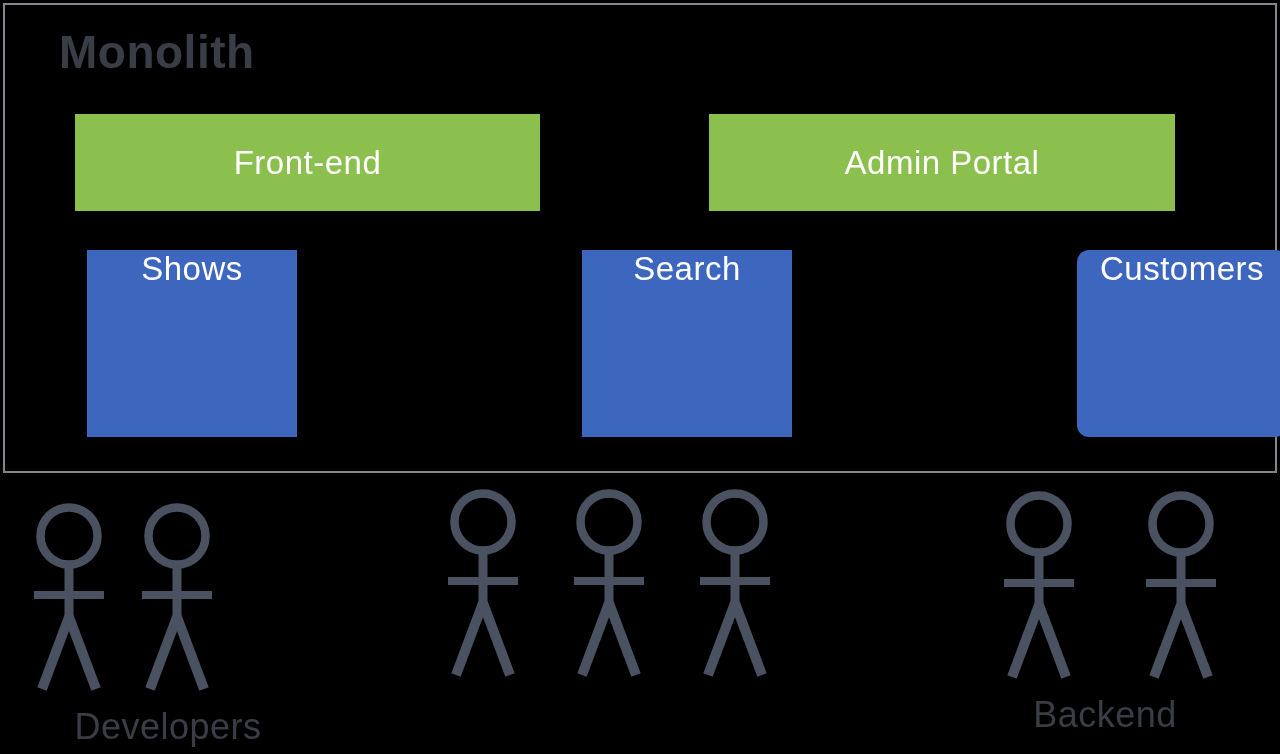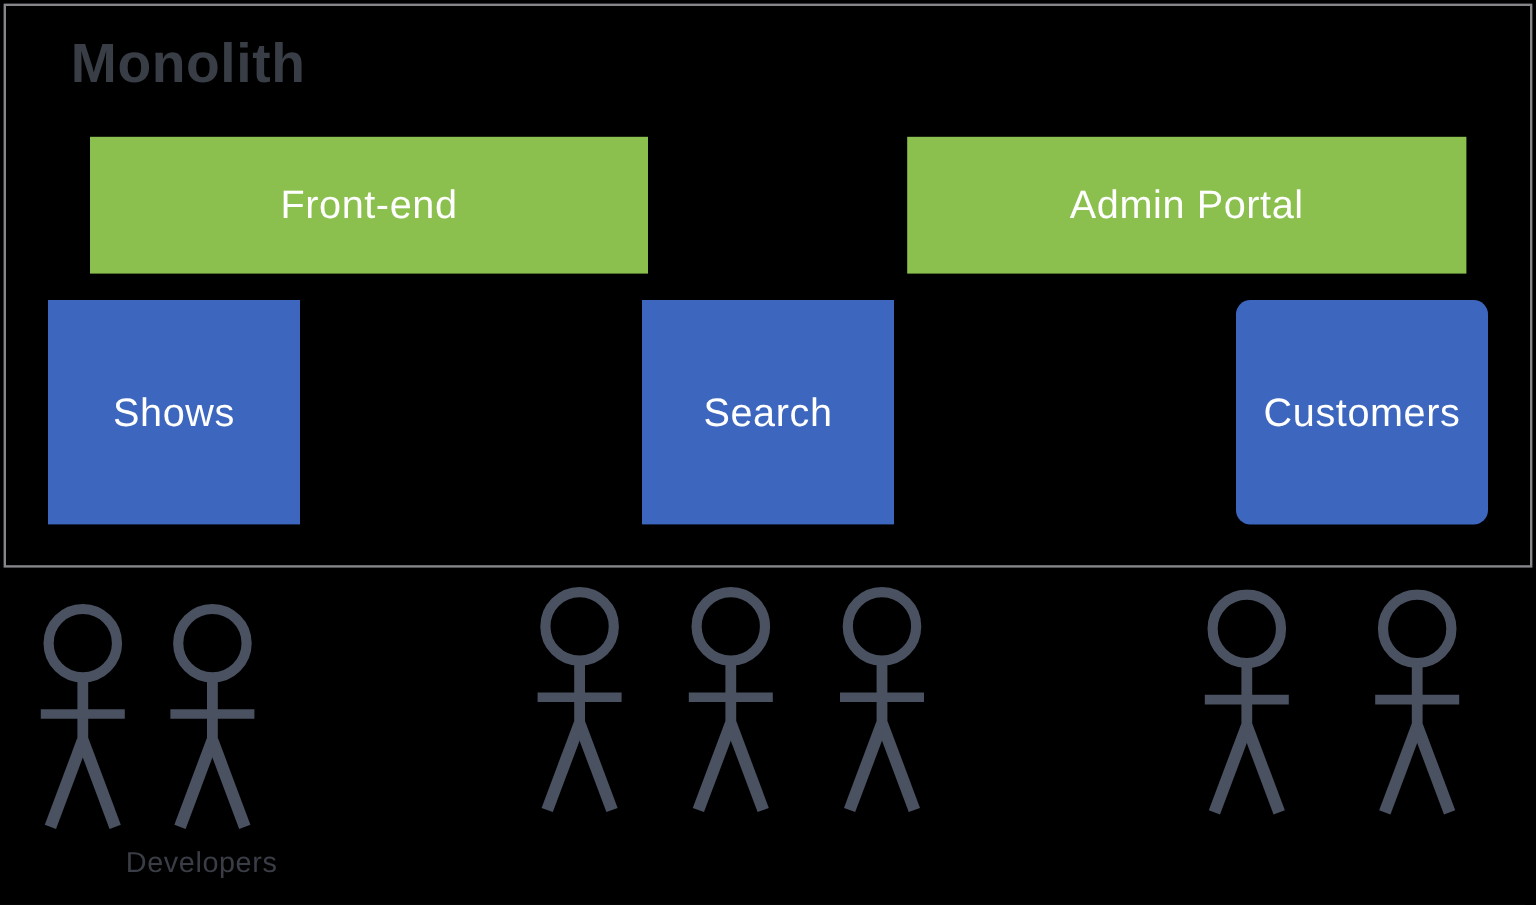--- a/index.html
+++ b/index.html
@@ -36,46 +36,47 @@
     left: 24px; top: 20px;
     font-size: 46px;
     font-weight: bold;
     letter-spacing: 0.5px;
     color: var(--title-text);
     margin-left: 30px;
   }
 
   .layer-box {
     position: absolute;
-    height: 114px;
+    height: 97px;
     background: var(--layer-fill);
     display: flex;
     align-items: center;
     justify-content: center;
   }
   .layer-frontend { left: 70px;  top: 109px; width: 465px; }
-  .layer-admin    { left: 751px; top: 109px; width: 466px; }
+  .layer-admin    { left: 704px; top: 109px; width: 466px; }
 
   .layer-box .box-label,
   .module-box .box-label {
     color: var(--box-text);
     font-size: 33px;
     letter-spacing: 0.5px;
     white-space: nowrap;
   }
 
   .module-box {
     position: absolute;
     top: 245px;
     width: 210px;
     height: 187px;
     background: var(--module-fill);
     display: flex;
-    align-items: center;
+    align-items: flex-start;
     justify-content: center;
+    margin-left: 47px;
   }
   .module-0 { left: 35px; }
   .module-1 { left: 282px; }
   .module-2 { left: 530px; }
   .module-3 { left: 777px; }
   .module-4 { left: 1025px; border-radius: 12px; }
 
   .team-people {
     position: absolute;
     display: flex;
@@ -84,21 +85,21 @@
   .team-developers-people { left: 31px;   top: 503px; gap: 32px; }
   .team-dbas-people       { left: 445px;  top: 489px; gap: 50px; }
   .team-backend-people    { left: 1001px; top: 491px; gap: 66px; }
 
   .person { display: block; color: var(--figure-stroke); }
 
   .team-label {
     position: absolute;
     width: 300px;
     text-align: center;
-    font-size: 24px;
+    font-size: 36px;
     letter-spacing: 0.5px;
     color: var(--team-label-text);
     white-space: nowrap;
   }
   .team-developers-label { left: 18px;  top: 706px; }
   .team-dbas-label       { left: 476px; top: 691px; }
   .team-backend-label    { left: 955px; top: 694px; }
 </style>
 </head>
 <body>
@@ -181,14 +182,15 @@
   <svg class="person" viewBox="0 0 76 190" width="76" height="190" aria-hidden="true">
     <circle cx="38" cy="33" r="28.5" fill="none" stroke="currentColor" stroke-width="8.5"></circle>
     <line x1="38" y1="60" x2="38" y2="124" stroke="currentColor" stroke-width="9"></line>
     <line x1="3" y1="92" x2="73" y2="92" stroke="currentColor" stroke-width="8"></line>
     <line x1="38" y1="114" x2="11" y2="186" stroke="currentColor" stroke-width="10"></line>
     <line x1="38" y1="114" x2="65" y2="186" stroke="currentColor" stroke-width="10"></line>
   </svg>
 </div>
 
   <div class="team-label team-developers-label">Developers</div>
+  <div class="team-label team-backend-label">Backend</div>
 
 </div>
 
 </body></html>

